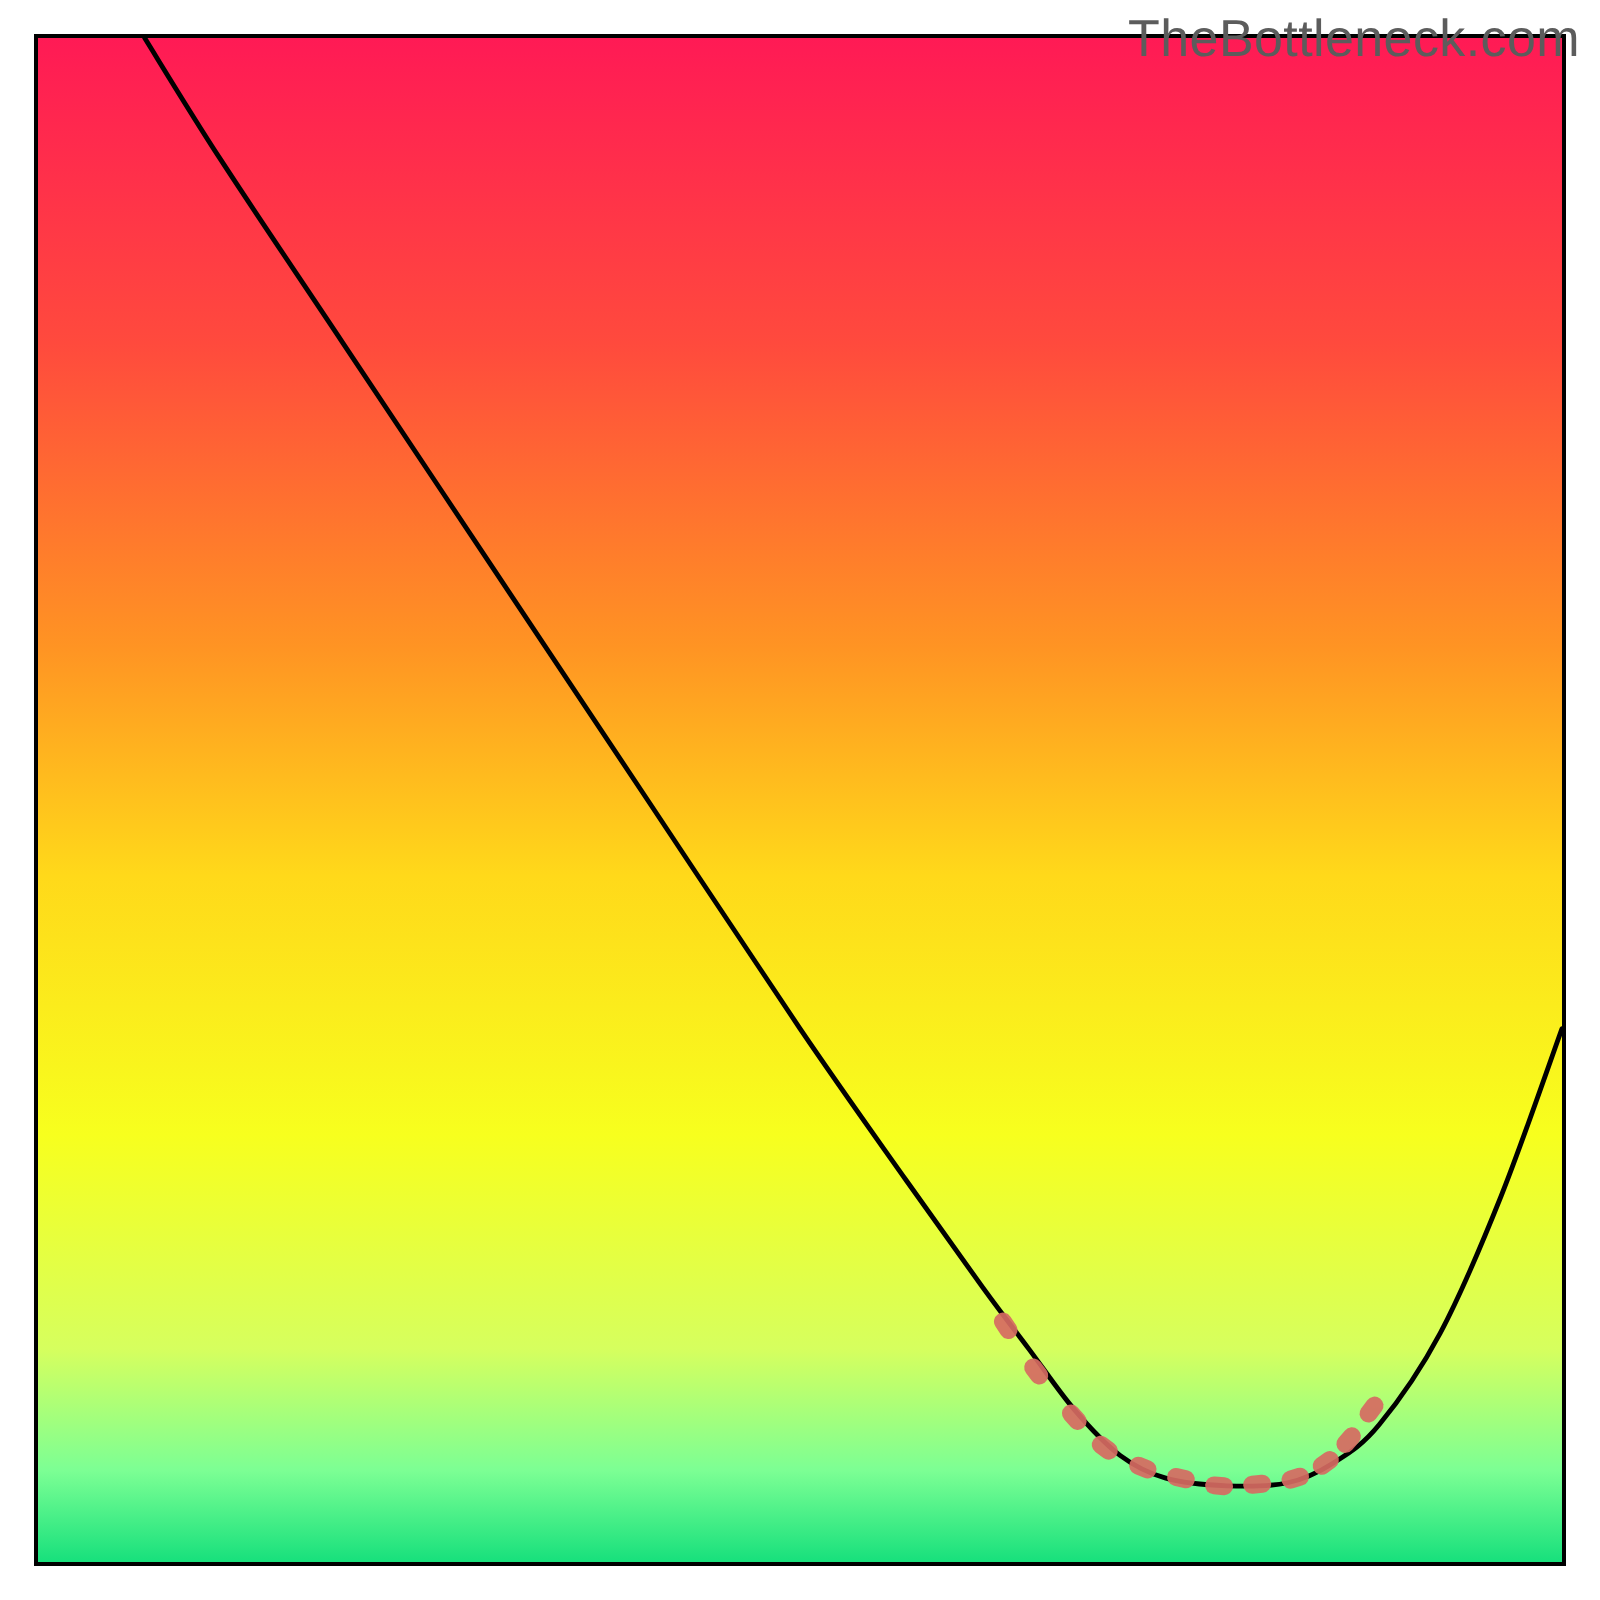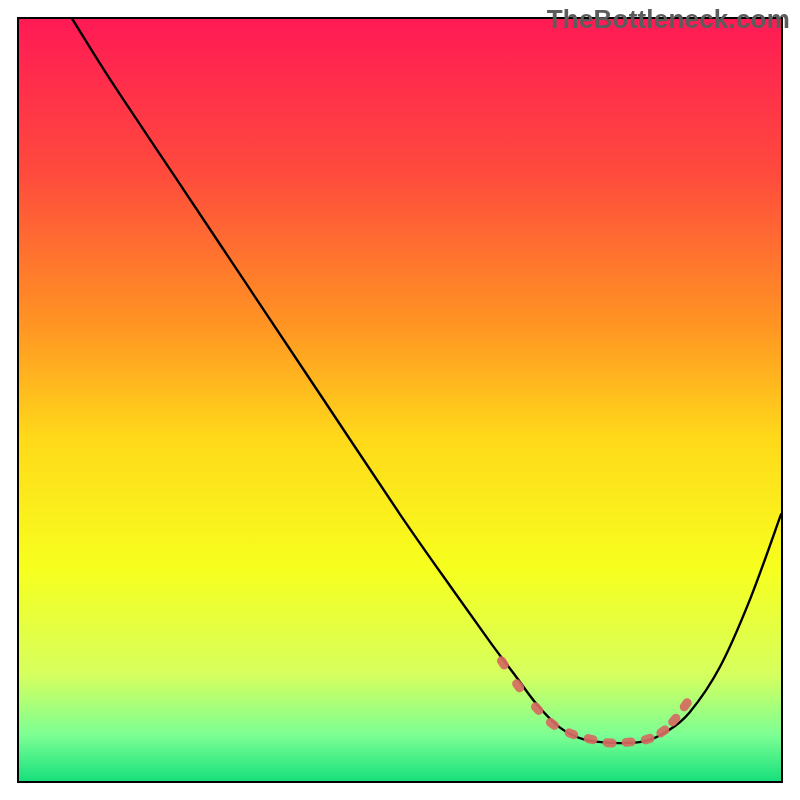--- a/index.html
+++ b/index.html
@@ -14,21 +14,21 @@
   .frame {
     position: relative;
     width: 800px;
     height: 800px;
   }
   .watermark {
     position: absolute;
     top: 4px;
     right: 10px;
     font-size: 26px;
-    font-weight: 700;
+    font-weight: 400;
     color: #5c5c5c;
     letter-spacing: 0.2px;
     z-index: 10;
   }
   .plot {
     position: absolute;
     left: 17px;
     top: 17px;
     width: 766px;
     height: 766px;

